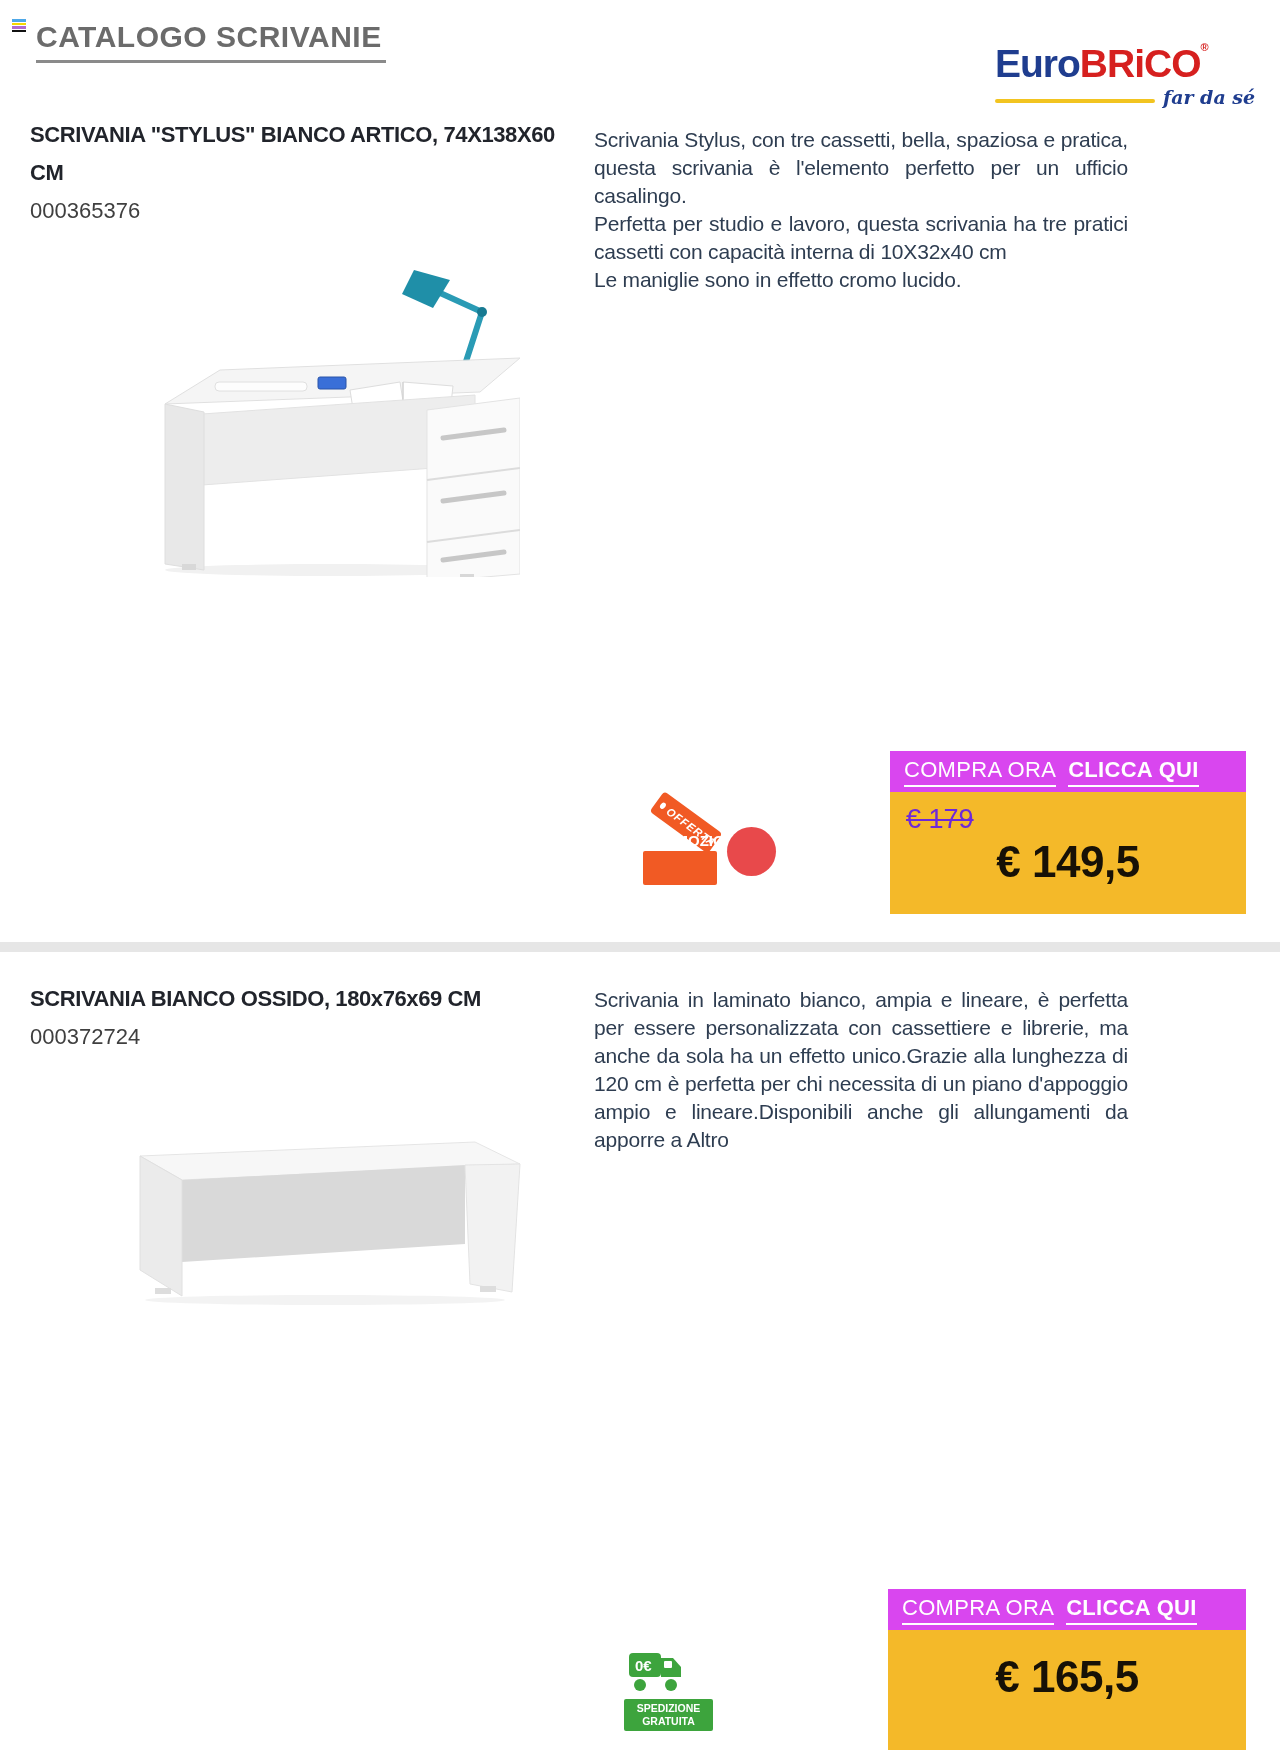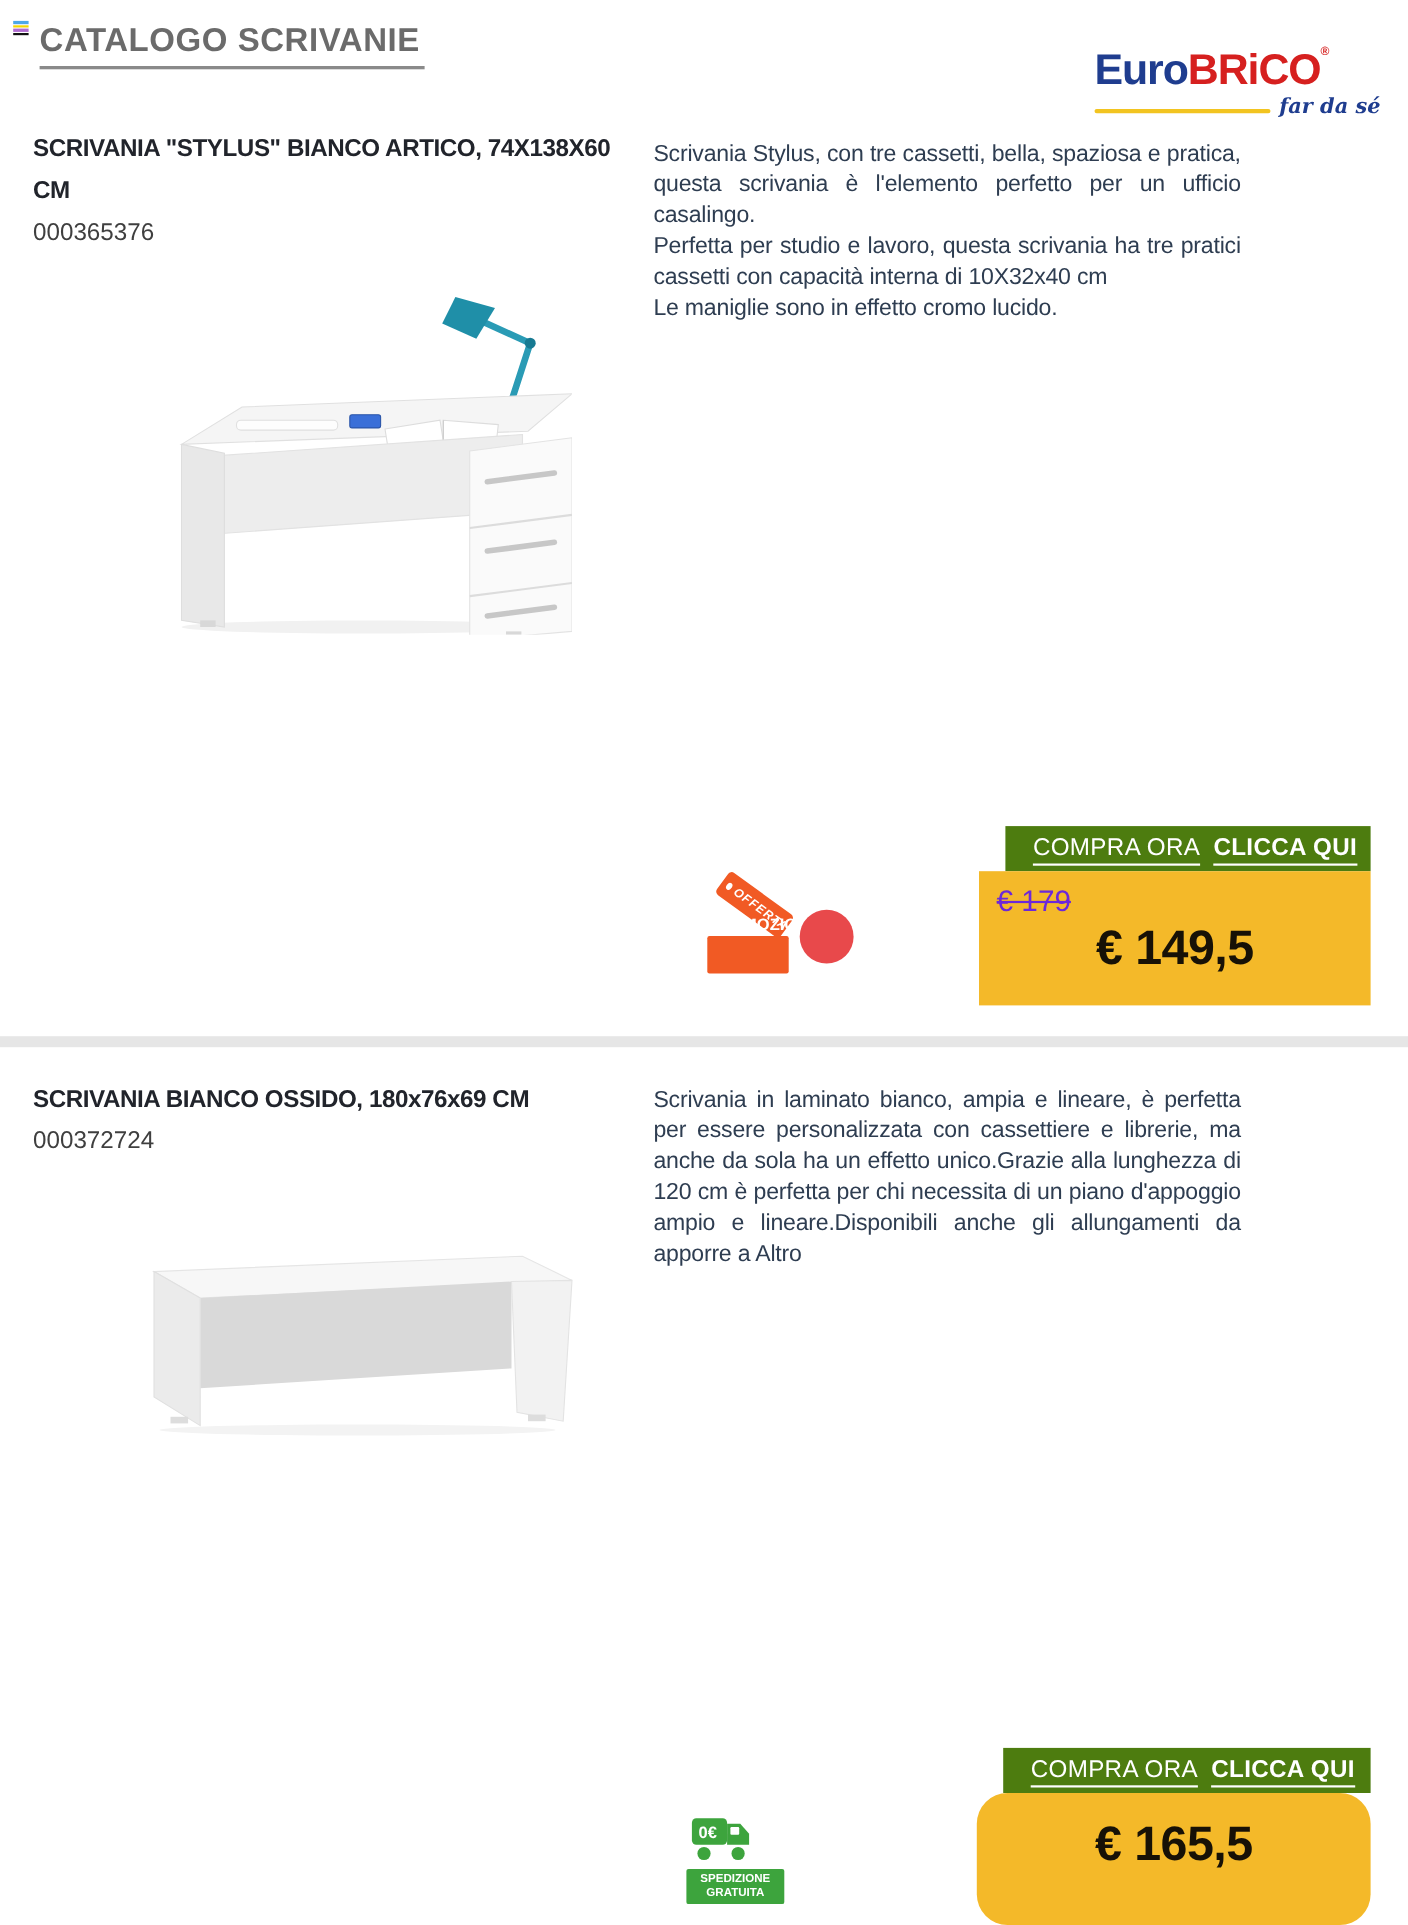--- a/index.html
+++ b/index.html
@@ -20,21 +20,21 @@
   .logo-tagline{color:#1f3d8f;font-family:"DejaVu Serif",serif;font-style:italic;font-weight:bold;font-size:19px;margin-left:8px;white-space:nowrap;}
 
   
   .p-info{position:absolute;width:548px;}
   .p-title{font-size:22px;font-weight:bold;color:#21242b;line-height:38px;letter-spacing:-.4px;}
   .p-code{font-size:22px;color:#3f3f3f;margin-top:6px;}
   .p-desc{position:absolute;width:534px;color:#2e3d51;font-size:21px;line-height:28px;text-align:justify;letter-spacing:-.2px;}
 
   
   .price-box{position:absolute;width:356px;}
-  .buy-bar{background:#4d7c0f;height:41px;display:flex;align-items:center;padding-left:25px;gap:12px;margin-left:24px;}
+  .buy-bar{background:#d946ef;height:41px;display:flex;align-items:center;padding-left:14px;gap:12px;}
   .buy-compra{color:#ffffff;font-size:22px;border-bottom:2px solid #ffffff;padding-bottom:2px;letter-spacing:.3px;}
   .buy-clicca{color:#ffffff;font-size:22px;font-weight:bold;border-bottom:2px solid #ffffff;padding-bottom:2px;letter-spacing:.3px;}
   .price-area{background:#f4b929;}
   .price-old{display:inline-block;font-size:27px;color:#6d28d9;text-decoration:line-through;margin:12px 0 0 16px;}
   .price-new{font-size:44px;font-weight:bold;color:#171106;text-align:center;letter-spacing:-.5px;}
 
   
   .offer-tag{position:absolute;left:650px;top:810px;width:72px;height:25px;background:#f15a24;border-radius:4px;transform:rotate(36deg);display:flex;align-items:center;}
   .offer-hole{width:7px;height:7px;background:#ffffff;border-radius:50%;margin-left:5px;}
   .offer-text{color:#ffffff;font-size:11px;font-weight:bold;font-style:italic;letter-spacing:1px;margin-left:4px;}
@@ -179,18 +179,18 @@
   <div class="sped-box">
     <span>SPEDIZIONE</span>
     <span>GRATUITA</span>
   </div>
 
   <div class="price-box" style="left:888px;top:1589px;width:358px;">
     <div class="buy-bar">
       <span class="buy-compra">COMPRA ORA</span>
       <span class="buy-clicca">CLICCA QUI</span>
     </div>
-    <div class="price-area" style="height:120px;border-radius:28px;">
+    <div class="price-area" style="height:120px;">
       <div class="price-new" style="padding-top:22px;">€ 165,5</div>
     </div>
   </div>
 
 </div>
 
 </body></html>

